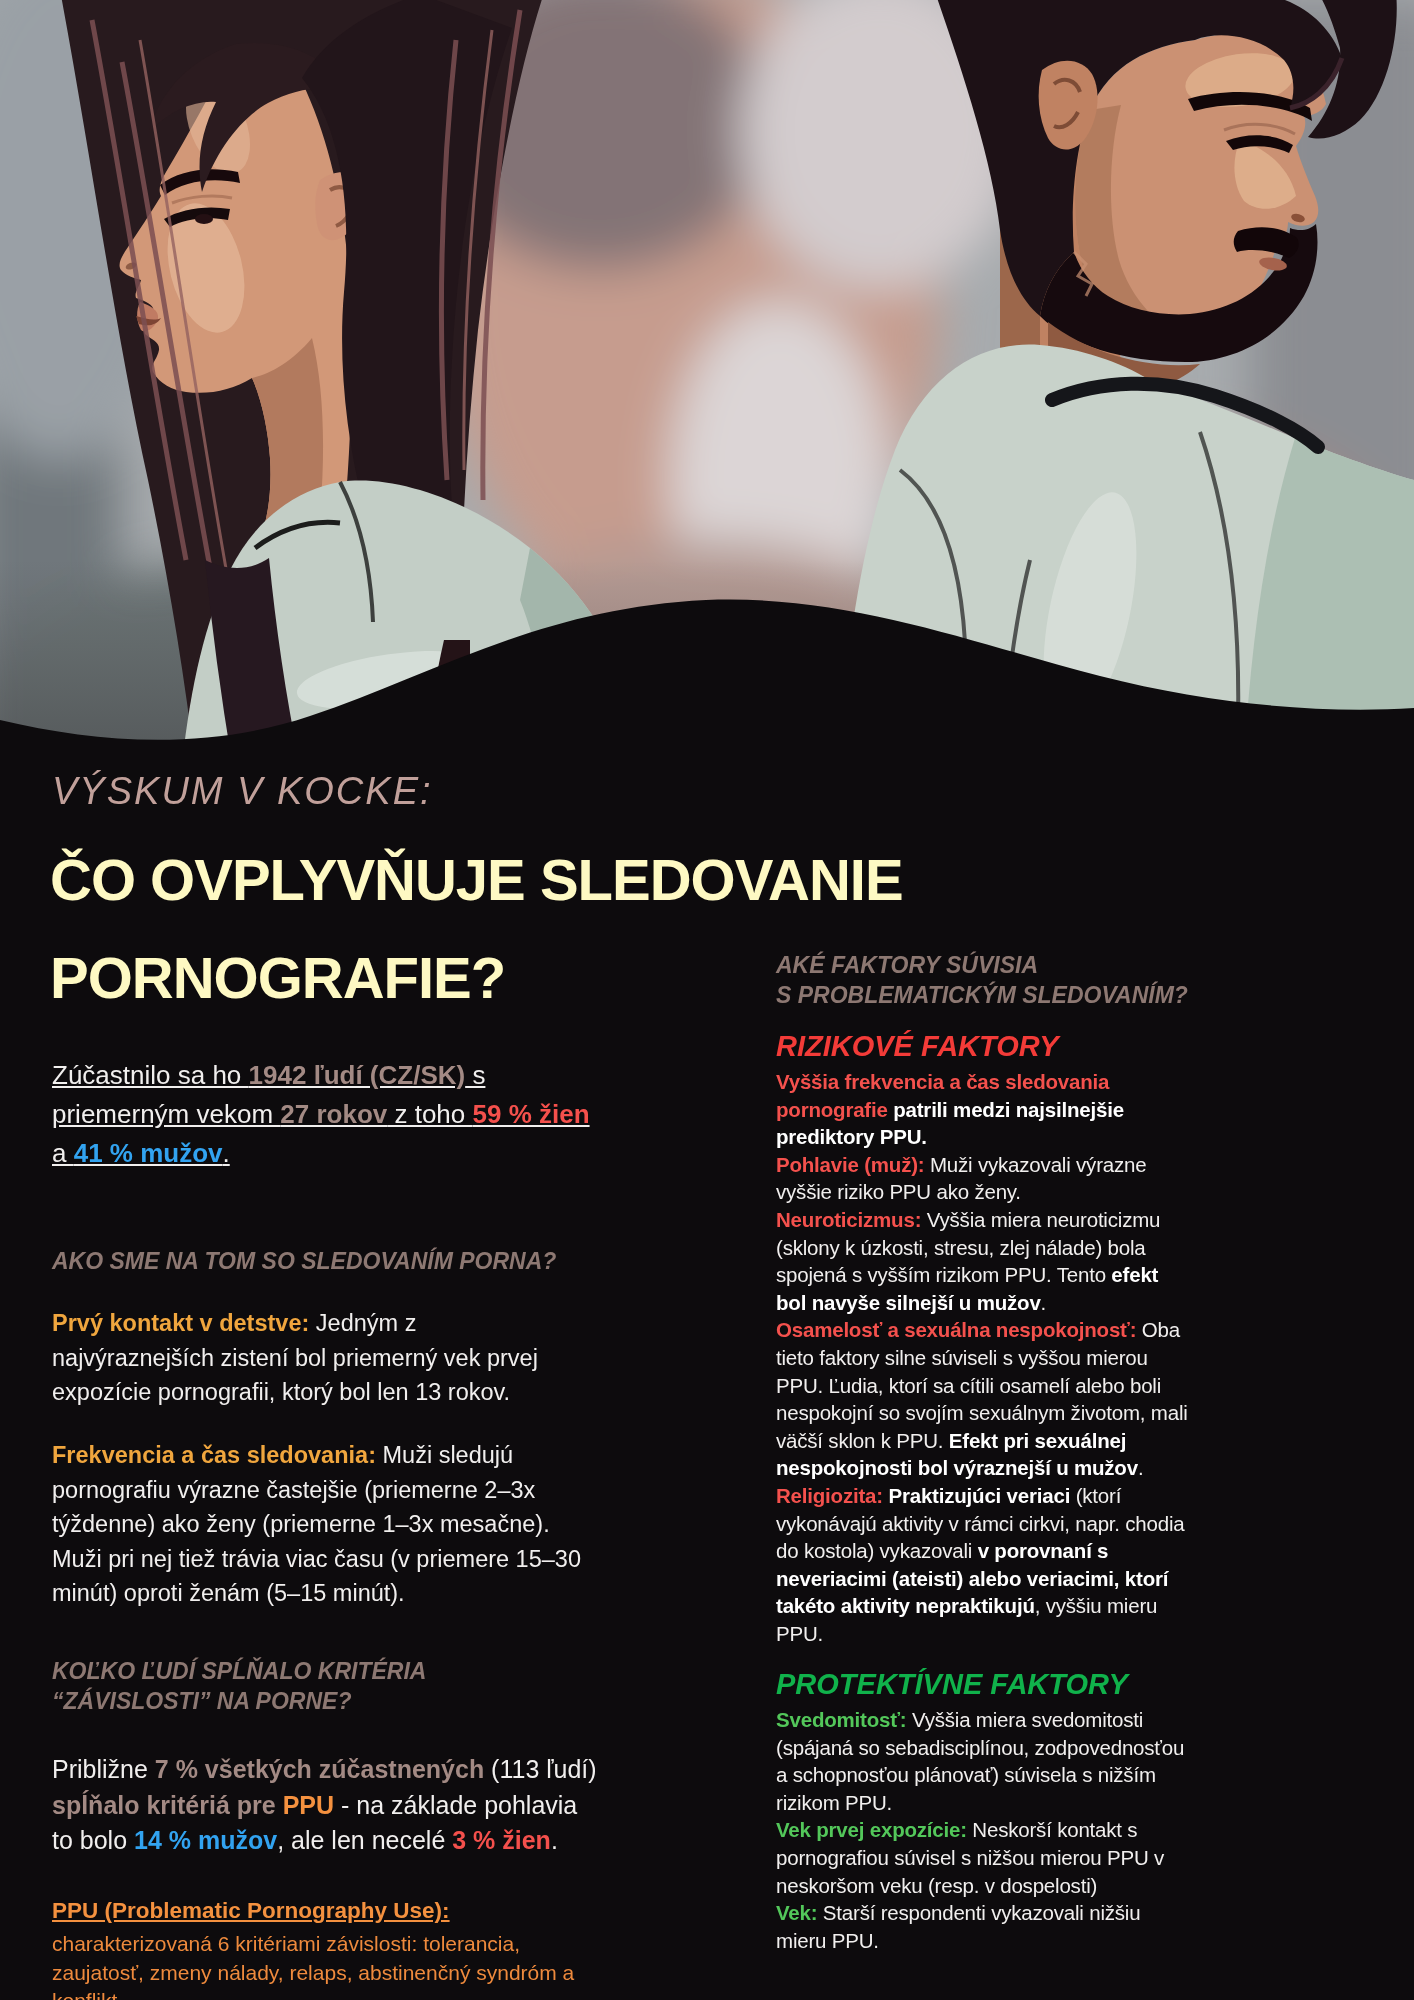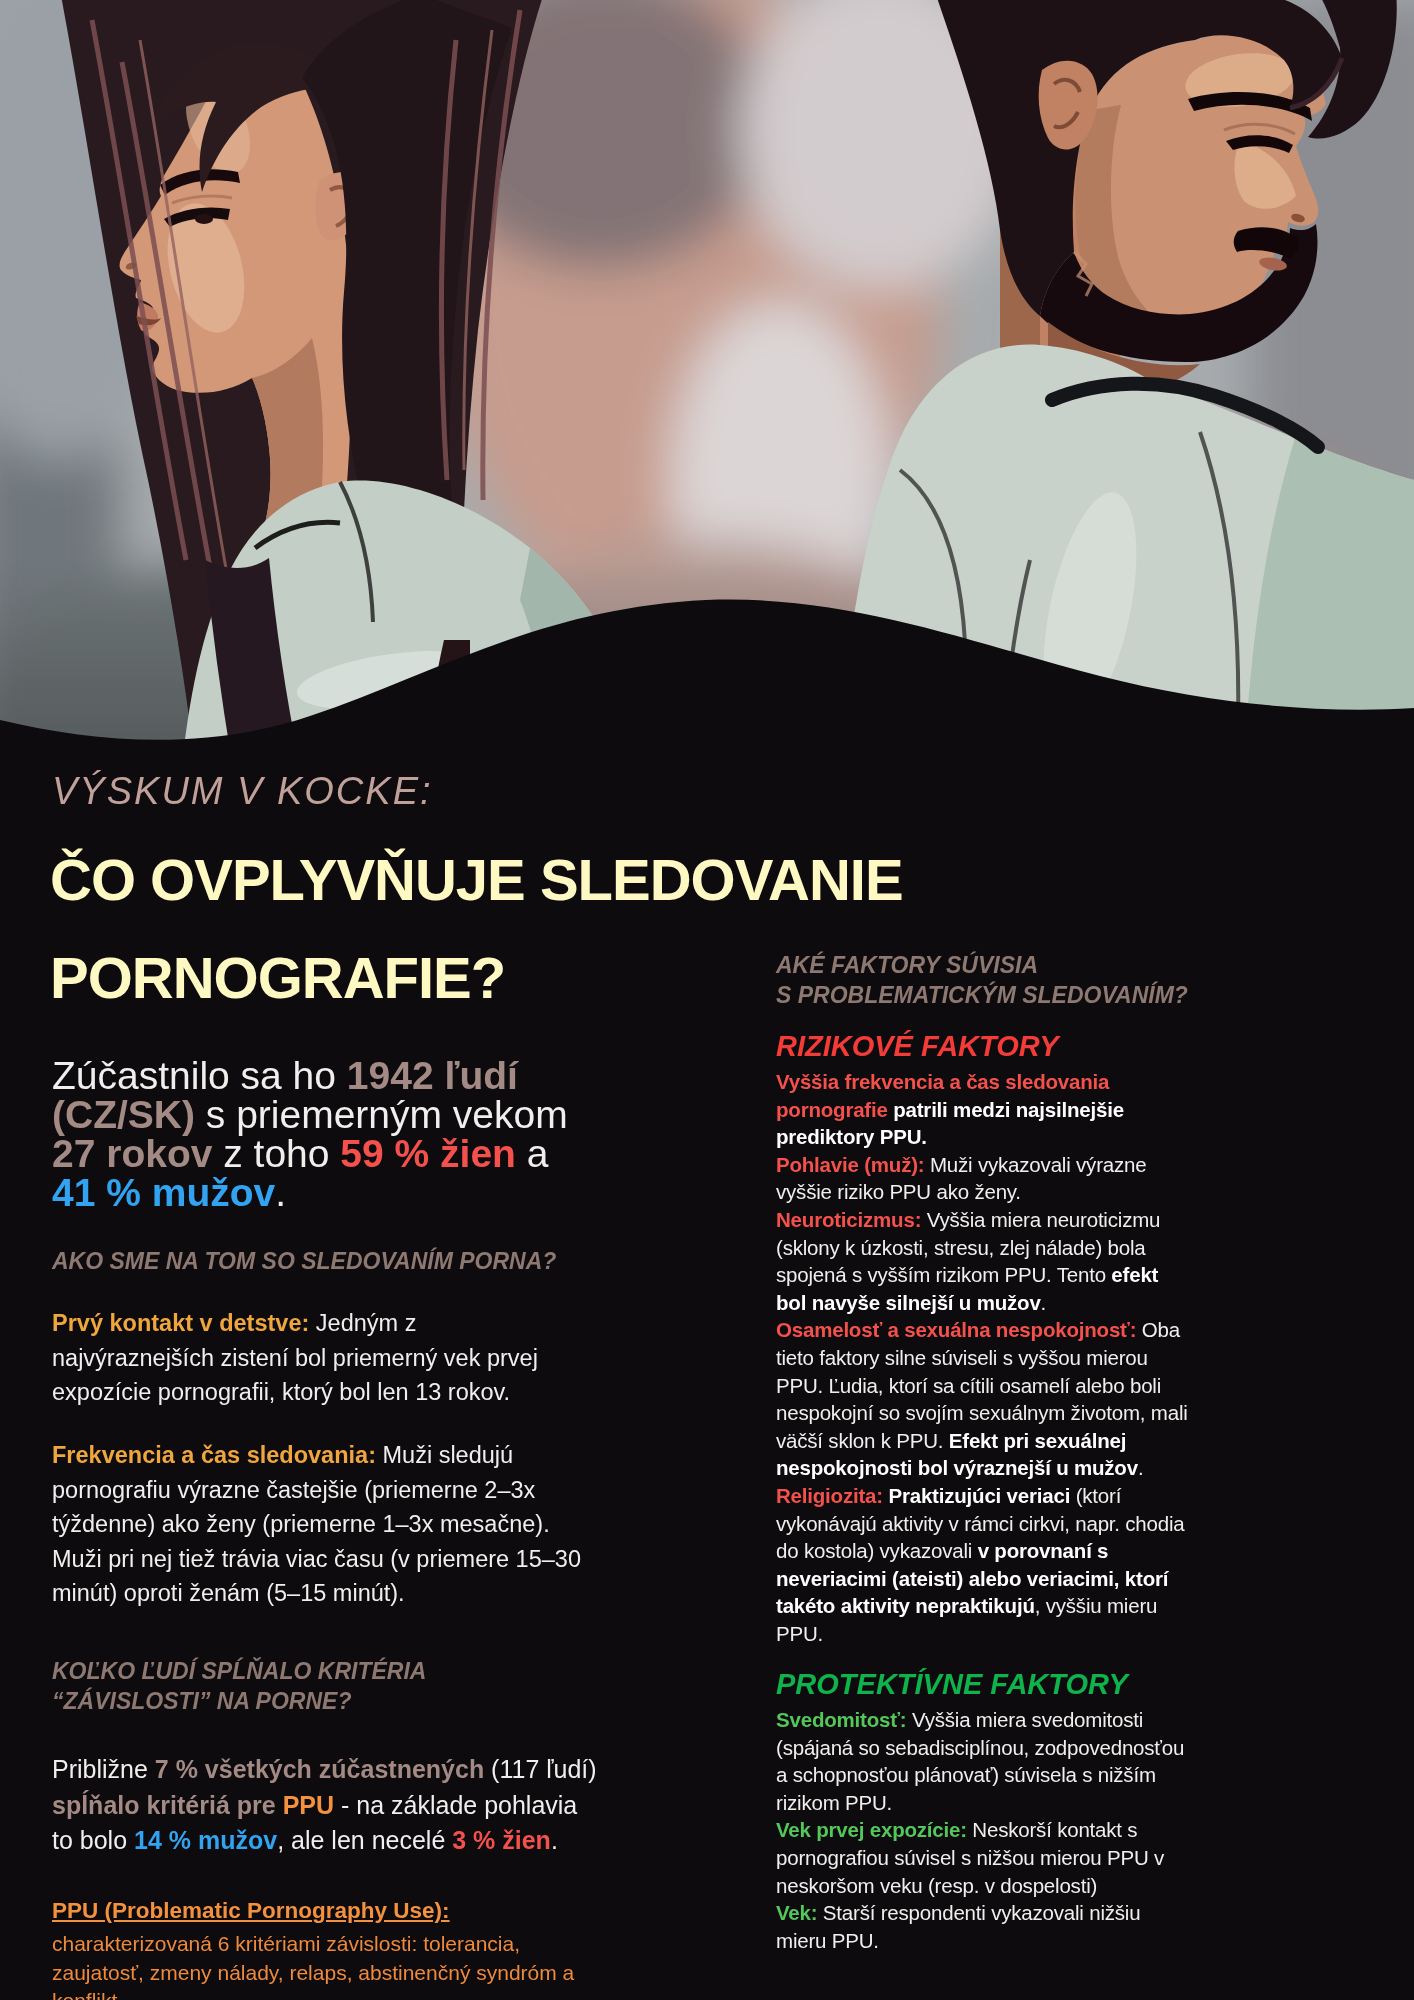--- a/index.html
+++ b/index.html
@@ -7,21 +7,21 @@
           font-family:"Liberation Sans",sans-serif;}
   .hero{position:absolute;left:0;top:0;width:1414px;height:860px;}
   .abs{position:absolute;}
   
   .kicker{font-size:38px;font-style:italic;font-weight:400;color:#c1a09a;letter-spacing:2px;}
   .title-line{font-size:58px;font-weight:bold;color:#fef9c3;letter-spacing:-1px;}
   
   .sec-head{font-size:23px;font-weight:bold;font-style:italic;color:#8d7872;white-space:nowrap;line-height:30px;}
   .sec-head.wrap2{white-space:normal;}
   
-  .intro{font-size:39px;line-height:39px;color:#f1efee;width:540px;}
+  .intro{font-size:26px;line-height:39px;color:#f1efee;width:540px;text-decoration:underline;}
   .lpara{font-size:23.5px;line-height:34.5px;color:#f1efee;width:532px;}
   .lpara3{font-size:25px;line-height:35.5px;color:#f1efee;width:548px;}
   .footnote-head{font-size:22.5px;font-weight:bold;color:#f4913f;text-decoration:underline;}
   .footnote-body{font-size:21px;line-height:28.5px;color:#ee8a3d;width:560px;margin-top:6px;}
   
   .risk-head{font-size:29px;font-weight:bold;font-style:italic;color:#f33b38;}
   .prot-head{font-size:29px;font-weight:bold;font-style:italic;color:#10b24b;}
   .rcol{width:414px;font-size:20.5px;line-height:27.6px;color:#f1efee;letter-spacing:-0.2px;}
   
   .w{color:#f1efee;}
@@ -225,21 +225,21 @@
   <div class="abs lpara" style="left:52px;top:1438px;">
     <span class="goldb">Frekvencia a čas sledovania:</span><span class="w"> Muži sledujú pornografiu výrazne častejšie (priemerne 2–3x týždenne) ako ženy (priemerne 1–3x mesačne). Muži pri nej tiež trávia viac času (v priemere 15–30 minút) oproti ženám (5–15 minút).</span>
   </div>
 
   <div class="abs sec-head wrap2" style="left:52px;top:1656px;width:540px;">
     <div>KOĽKO ĽUDÍ SPĹŇALO KRITÉRIA</div>
     <div>“ZÁVISLOSTI” NA PORNE?</div>
   </div>
 
   <div class="abs lpara3" style="left:52px;top:1752px;">
-    <span class="w">Približne </span><span class="pinkb">7 % všetkých zúčastnených</span><span class="w"> (117 ľudí) </span><span class="pinkb">spĺňalo kritériá pre </span><span class="orangeb">PPU</span><span class="w"> - na základe pohlavia to bolo </span><span class="blueb">14 % mužov</span><span class="w">, ale len necelé </span><span class="redb">3 % žien</span><span class="w">.</span>
+    <span class="w">Približne </span><span class="pinkb">7 % všetkých zúčastnených</span><span class="w"> (113 ľudí) </span><span class="pinkb">spĺňalo kritériá pre </span><span class="orangeb">PPU</span><span class="w"> - na základe pohlavia to bolo </span><span class="blueb">14 % mužov</span><span class="w">, ale len necelé </span><span class="redb">3 % žien</span><span class="w">.</span>
   </div>
 
   <div class="abs" style="left:52px;top:1898px;">
     <div class="footnote-head">PPU (Problematic Pornography Use): </div>
     <div class="footnote-body">charakterizovaná 6 kritériami závislosti: tolerancia, zaujatosť, zmeny nálady, relaps, abstinenčný syndróm a konflikt.</div>
   </div>
 
   <div class="abs sec-head" style="left:776px;top:950px;">
     <div>AKÉ FAKTORY SÚVISIA</div>
     <div>S PROBLEMATICKÝM SLEDOVANÍM?</div>

